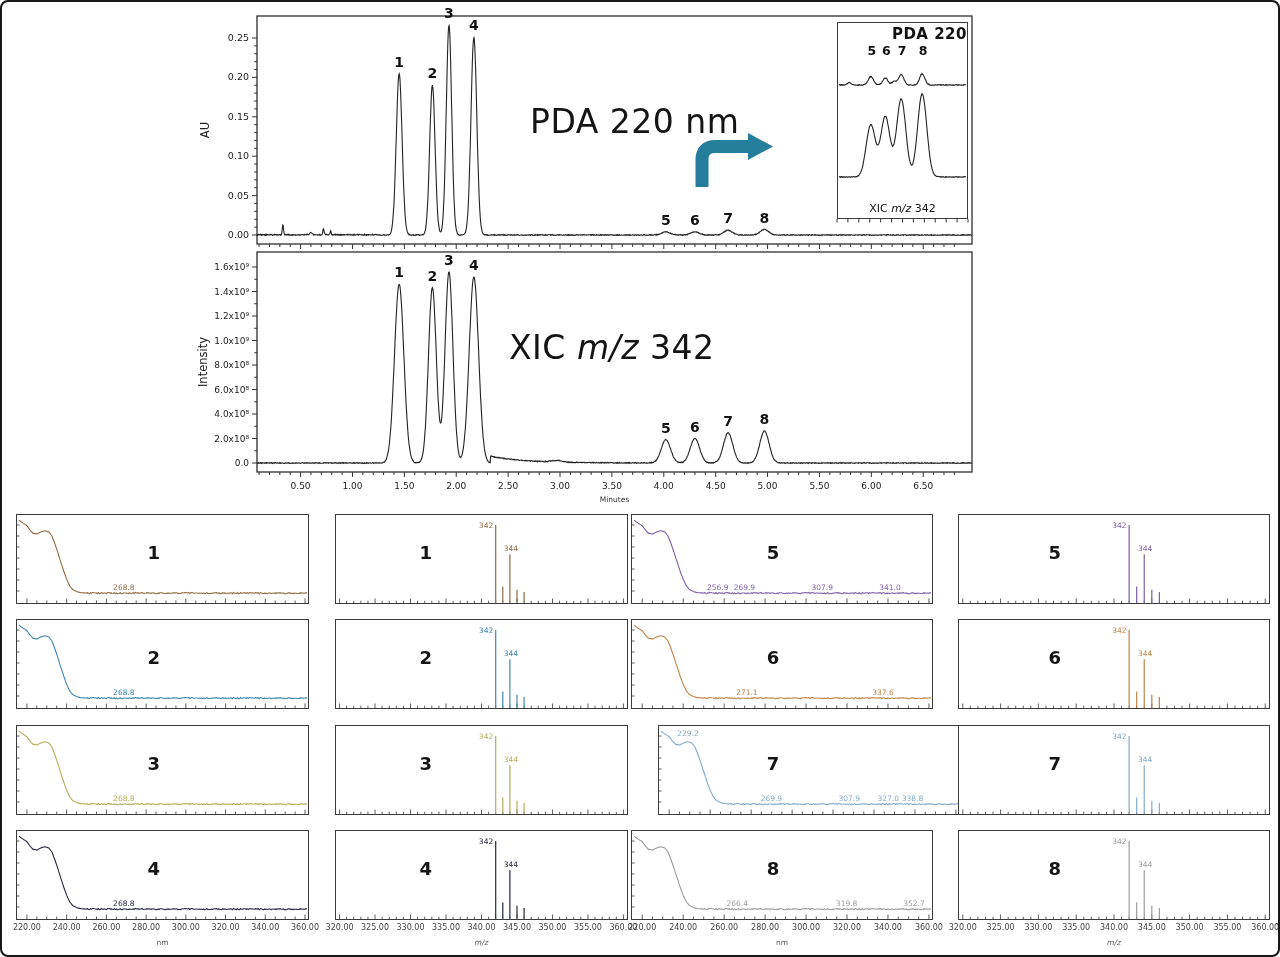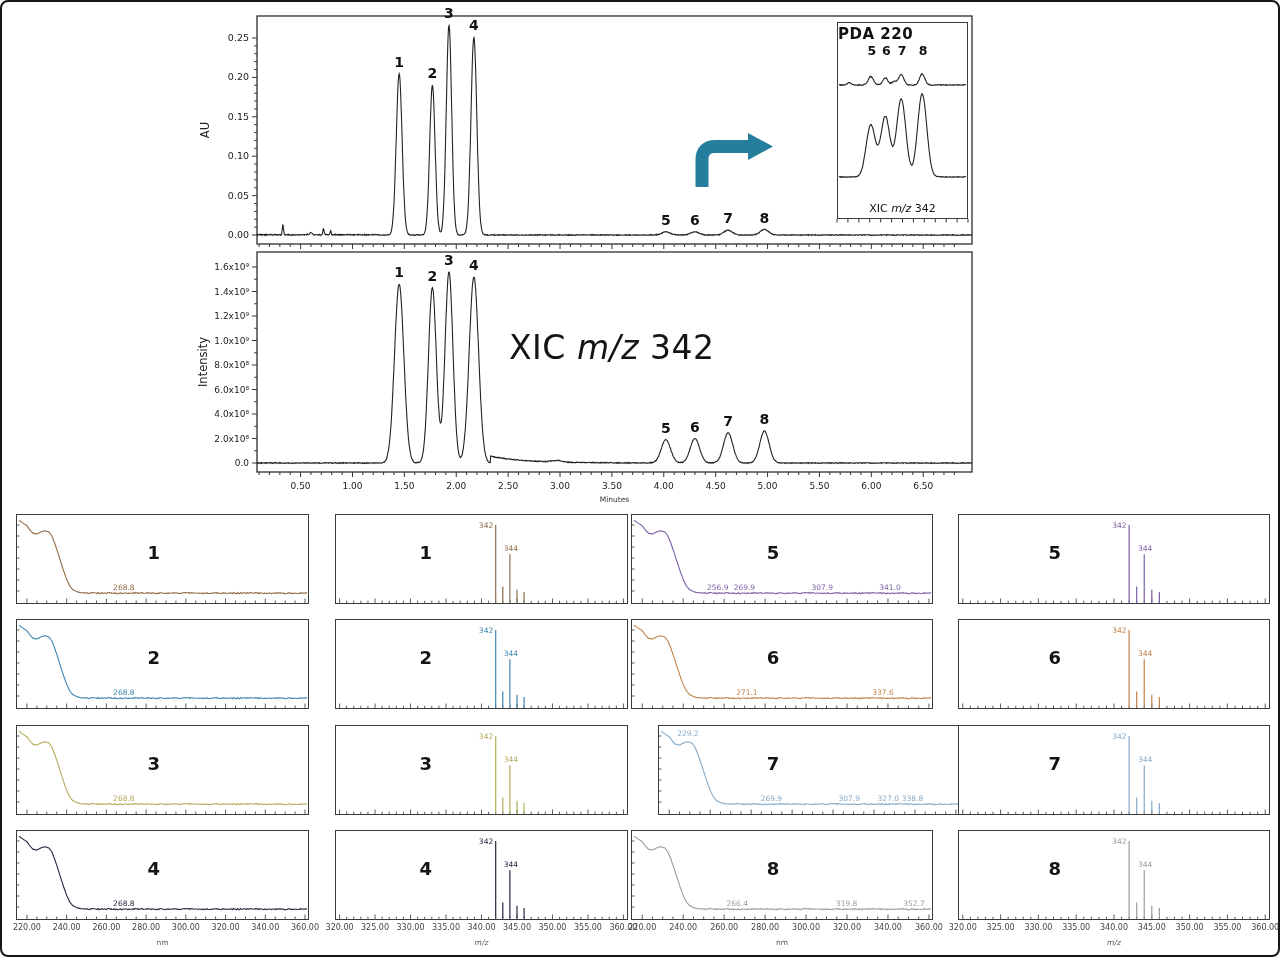--- a/index.html
+++ b/index.html
@@ -4,21 +4,21 @@
 <style>
   *{margin:0;padding:0;box-sizing:border-box}
   html,body{background:#fff}
   body{font-family:"DejaVu Sans","Liberation Sans",sans-serif}
   .figure{position:relative;width:1280px;height:957px;background:#fff;border:2px solid #161616;border-radius:8px;overflow:hidden}
   .abs{position:absolute}
   svg{overflow:visible}
   .chrom-title{position:absolute;font-size:33px;color:#141414;letter-spacing:.5px;z-index:4;white-space:nowrap}
   .ital{font-style:italic}
   .inset{position:absolute;left:835px;top:20px;width:131px;height:197px;background:#fff;border:1.5px solid #3c3c3c;z-index:3}
-  .inset-title{text-align:left;font-size:15px;font-weight:bold;color:#111;margin-top:2px;letter-spacing:.5px}
+  .inset-title{text-align:right;font-size:15px;font-weight:bold;color:#111;margin-top:2px;letter-spacing:.5px}
   .inset-labels{position:relative;height:16px}
   .inset-labels span{position:absolute;transform:translateX(-50%);font-size:12.5px;font-weight:bold;color:#111}
   .inset-caption{position:absolute;bottom:3px;width:100%;text-align:center;font-size:11px;color:#111}
   .inset-caption .ital{font-style:italic}
   .spec-panel{position:absolute;background:#fff}
   .spec-panel svg{display:block;overflow:visible}
   .panel-num{position:absolute;transform:translate(-50%,-50%);font-size:18px;font-weight:bold;color:#141414}
   .axis-strip{position:absolute}
   #arrow-svg{z-index:5}
 </style>
@@ -265,20 +265,21 @@
       <line x1="889.5833333333334" y1="217" x2="889.5833333333334" y2="220.5" stroke="#333" stroke-width="1"></line>
       <line x1="900.5" y1="217" x2="900.5" y2="220.5" stroke="#333" stroke-width="1"></line>
       <line x1="911.4166666666666" y1="217" x2="911.4166666666666" y2="220.5" stroke="#333" stroke-width="1"></line>
       <line x1="922.3333333333334" y1="217" x2="922.3333333333334" y2="220.5" stroke="#333" stroke-width="1"></line>
       <line x1="933.25" y1="217" x2="933.25" y2="220.5" stroke="#333" stroke-width="1"></line>
       <line x1="944.1666666666666" y1="217" x2="944.1666666666666" y2="220.5" stroke="#333" stroke-width="1"></line>
       <line x1="955.0833333333334" y1="217" x2="955.0833333333334" y2="220.5" stroke="#333" stroke-width="1"></line>
       <line x1="966" y1="217" x2="966" y2="220.5" stroke="#333" stroke-width="1"></line>
     </svg>
 
+  <div class="chrom-title" style="left:528px;top:100px">PDA 220 nm</div>
 
   <div class="chrom-title" style="left:507px;top:326px">
     <span>XIC</span>
     <span class="ital">m/z</span>
     <span>342</span>
   </div>
 
   <svg id="arrow-svg" class="abs" style="left:685px;top:125px" width="100" height="70">
       <path d="M 15 60 L 15 33 Q 15 19.5 28.5 19.5 L 61 19.5" fill="none" stroke="#257e9c" stroke-width="13"></path>
       <polygon points="61,6 61,33 86,19.5" fill="#257e9c"></polygon>

